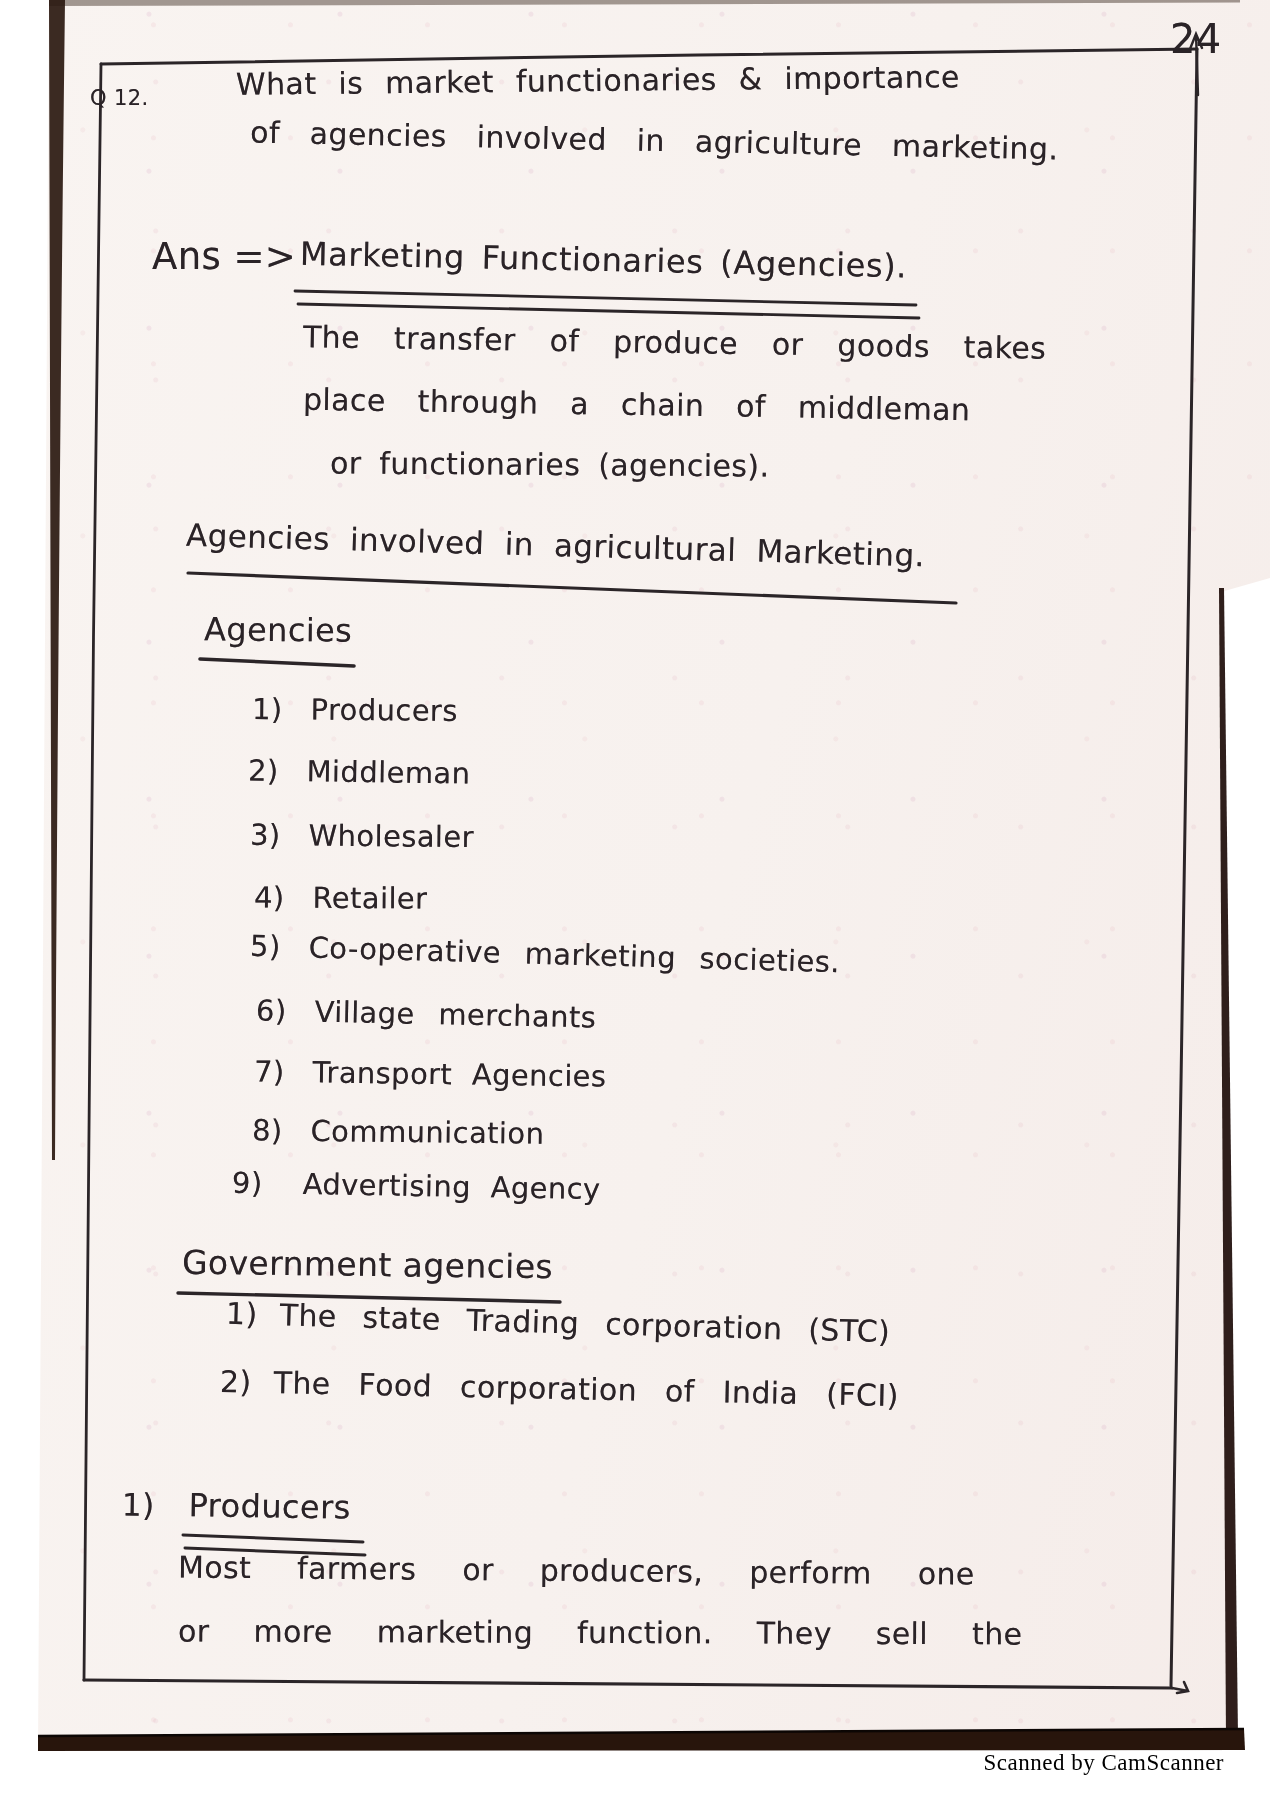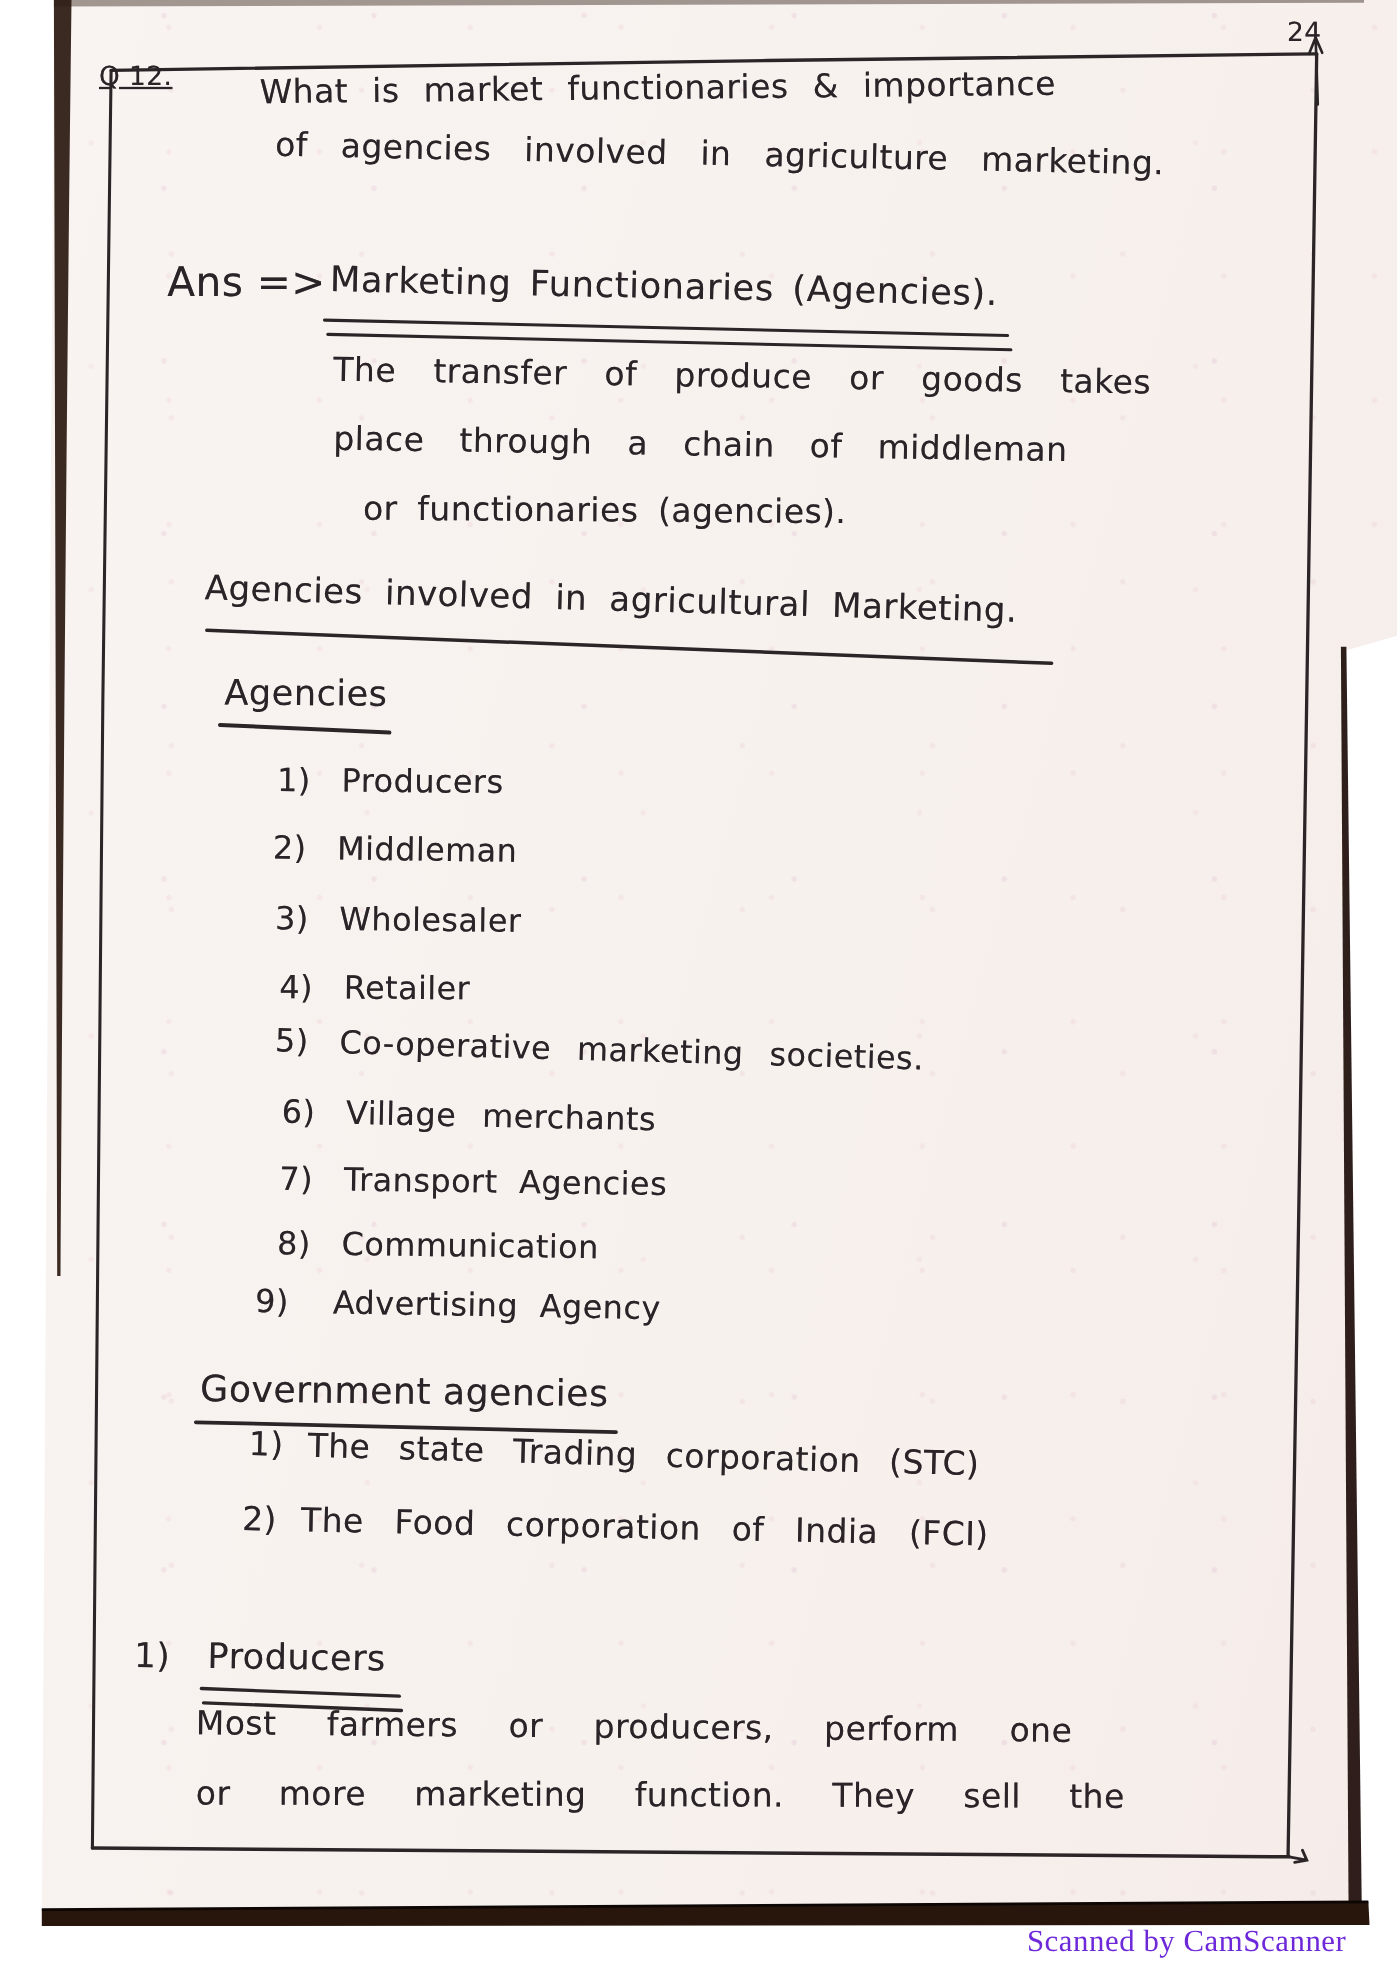--- a/index.html
+++ b/index.html
@@ -24,21 +24,21 @@
   
   .hw{
     position:absolute;color:#2a2327;white-space:nowrap;
     letter-spacing:0.4px;line-height:1.15;
     text-shadow:0 0 0.5px rgba(42,35,39,0.55);
   }
   .hw .num{display:inline-block;}
   .hw .lbl{display:inline-block;margin-left:28px;}
   .watermark{
     position:absolute;right:46px;top:1750px;
-    font-family:"Liberation Serif", serif;font-size:28px;color:#6d28d9;
+    font-family:"Liberation Serif", serif;font-size:23px;color:#000000;
     letter-spacing:0.5px;
   }
 </style>
 </head>
 <body>
 
 <div class="canvas">
 
   <div class="photo"></div>
 
@@ -63,23 +63,23 @@
       <path d="M295,291 L916,305" stroke-width="2.8"></path>
       <path d="M298,304 L919,318" stroke-width="2.8"></path>
       <path d="M188,573 L956,603" stroke-width="3.2"></path>
       <path d="M200,659 L354,666" stroke-width="3.6"></path>
       <path d="M178,1293 L560,1302" stroke-width="3.4"></path>
       <path d="M183,1535 L363,1542" stroke-width="3"></path>
       <path d="M185,1548 L365,1555" stroke-width="3"></path>
     </g>
   </svg>
 
-  <div class="hw" style="left:1170px;top:16px;font-size:24px;">24</div>
+  <div class="hw" style="left:1170px;top:16px;font-size:40px;">24</div>
 
-  <div class="hw" style="left:90px;top:56px;font-size:24px;text-decoration:underline;">Q 12.</div>
+  <div class="hw" style="left:90px;top:86px;font-size:21px;">Q 12.</div>
   <div class="hw" style="left:236px;top:64px;font-size:30px;word-spacing:12px;transform:rotate(-0.6deg);">What is market functionaries &amp; importance</div>
   <div class="hw" style="left:250px;top:124px;font-size:30px;word-spacing:20px;transform:rotate(1.2deg);">of agencies involved in agriculture marketing.</div>
 
   <div class="hw" style="left:152px;top:236px;font-size:37px;">Ans =&gt;</div>
   <div class="hw" style="left:300px;top:242px;font-size:32px;word-spacing:6px;letter-spacing:0.6px;transform:rotate(1.2deg);">Marketing Functionaries (Agencies).</div>
   <div class="hw" style="left:303px;top:326px;font-size:30px;word-spacing:24px;transform:rotate(0.9deg);">The transfer of produce or goods takes</div>
   <div class="hw" style="left:303px;top:388px;font-size:30px;word-spacing:22px;transform:rotate(0.9deg);">place through a chain of middleman</div>
   <div class="hw" style="left:330px;top:448px;font-size:30px;word-spacing:8px;transform:rotate(0.4deg);">or functionaries (agencies).</div>
 
   <div class="hw" style="left:186px;top:528px;font-size:31px;word-spacing:10px;transform:rotate(1.6deg);">Agencies involved in agricultural Marketing.</div>

